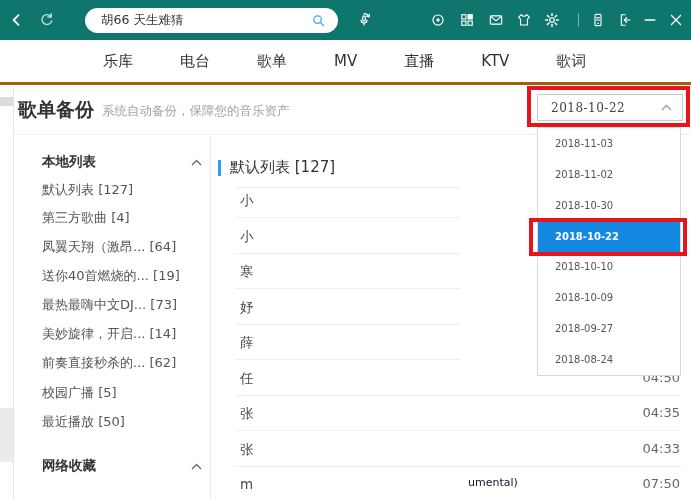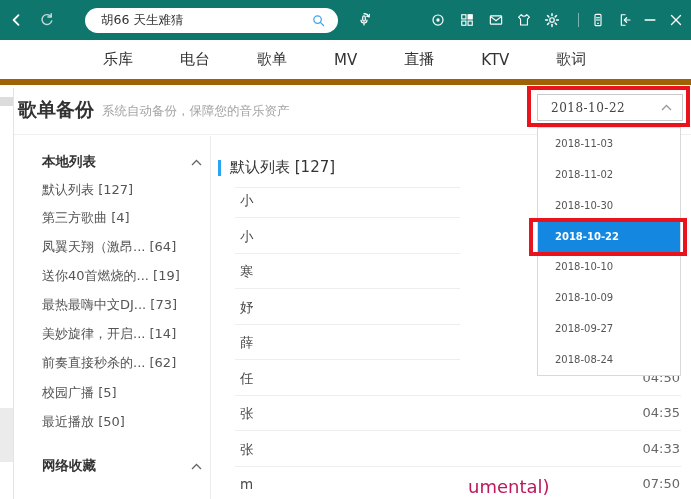--- a/index.html
+++ b/index.html
@@ -24,21 +24,21 @@
   .skin-icon { left:515px; }
   .gear-icon { left:543px; }
   .tb-divider { position:absolute; left:578px; top:13px; width:1px; height:14px; background:rgba(255,255,255,.45); }
   .device-icon { left:589px; }
   .mini-icon { left:615px; }
   .min-icon { left:641px; }
   .close-icon { left:667px; }
 
   
   .nav { position:absolute; left:0; top:40px; width:691px; height:45px; background:#fff;
-         border-bottom:6px solid #a16207; display:flex; align-items:center;
+         border-bottom:3px solid #a16207; display:flex; align-items:center;
          padding-left:103px; gap:47px; }
   .nav-tab { font-size:15px; color:#333; cursor:pointer; white-space:nowrap; }
 
   
   .page-header { position:absolute; left:0; top:85px; width:691px; height:50px;
                  border-bottom:1px solid #efefef; background:#fff; }
   .page-title { position:absolute; left:18px; top:12px; font-size:19px; font-weight:bold; color:#333; }
   .page-subtitle { position:absolute; left:102px; top:18px; font-size:12.5px; color:#a3a3a3; }
 
   .date-select { position:absolute; left:537px; top:94px; width:146px; height:27px;
@@ -66,21 +66,21 @@
 
   
   .main { position:absolute; left:213px; top:135px; width:478px; height:364px; background:#fff; }
   .list-header { position:absolute; left:5px; top:23px; display:flex; align-items:center; }
   .accent-bar { width:3px; height:16px; background:#2aa3f5; margin-right:9px; }
   .list-title { font-size:15px; color:#333; }
   .sep { position:absolute; height:1px; background:#eeeeee; }
   .sep-header { left:22px; top:52px; width:225px; }
   .song-row { position:absolute; left:0; width:478px; height:35px; }
   .song-char { position:absolute; left:27px; top:10px; font-size:13.5px; color:#4a4a4a; }
-  .song-tail { position:absolute; left:255px; top:10px; font-size:18px; color:#be185d; }
+  .song-tail { position:absolute; left:255px; top:10px; font-size:11px; color:#0f172a; }
   .song-time { position:absolute; right:11px; top:10px; font-size:13px; color:#666; }
   .row-sep-short { left:22px; width:225px; }
   .row-sep-long { left:22px; width:446px; }
 
   
   .dropdown { position:absolute; left:537px; top:127px; width:144px; height:249px;
               background:#fff; border:1px solid #d9d9d9; z-index:5;
               display:flex; flex-direction:column; }
   .dd-option { flex:1; display:flex; align-items:center; padding-left:17px;
                font-size:10px; color:#555; cursor:pointer; }

